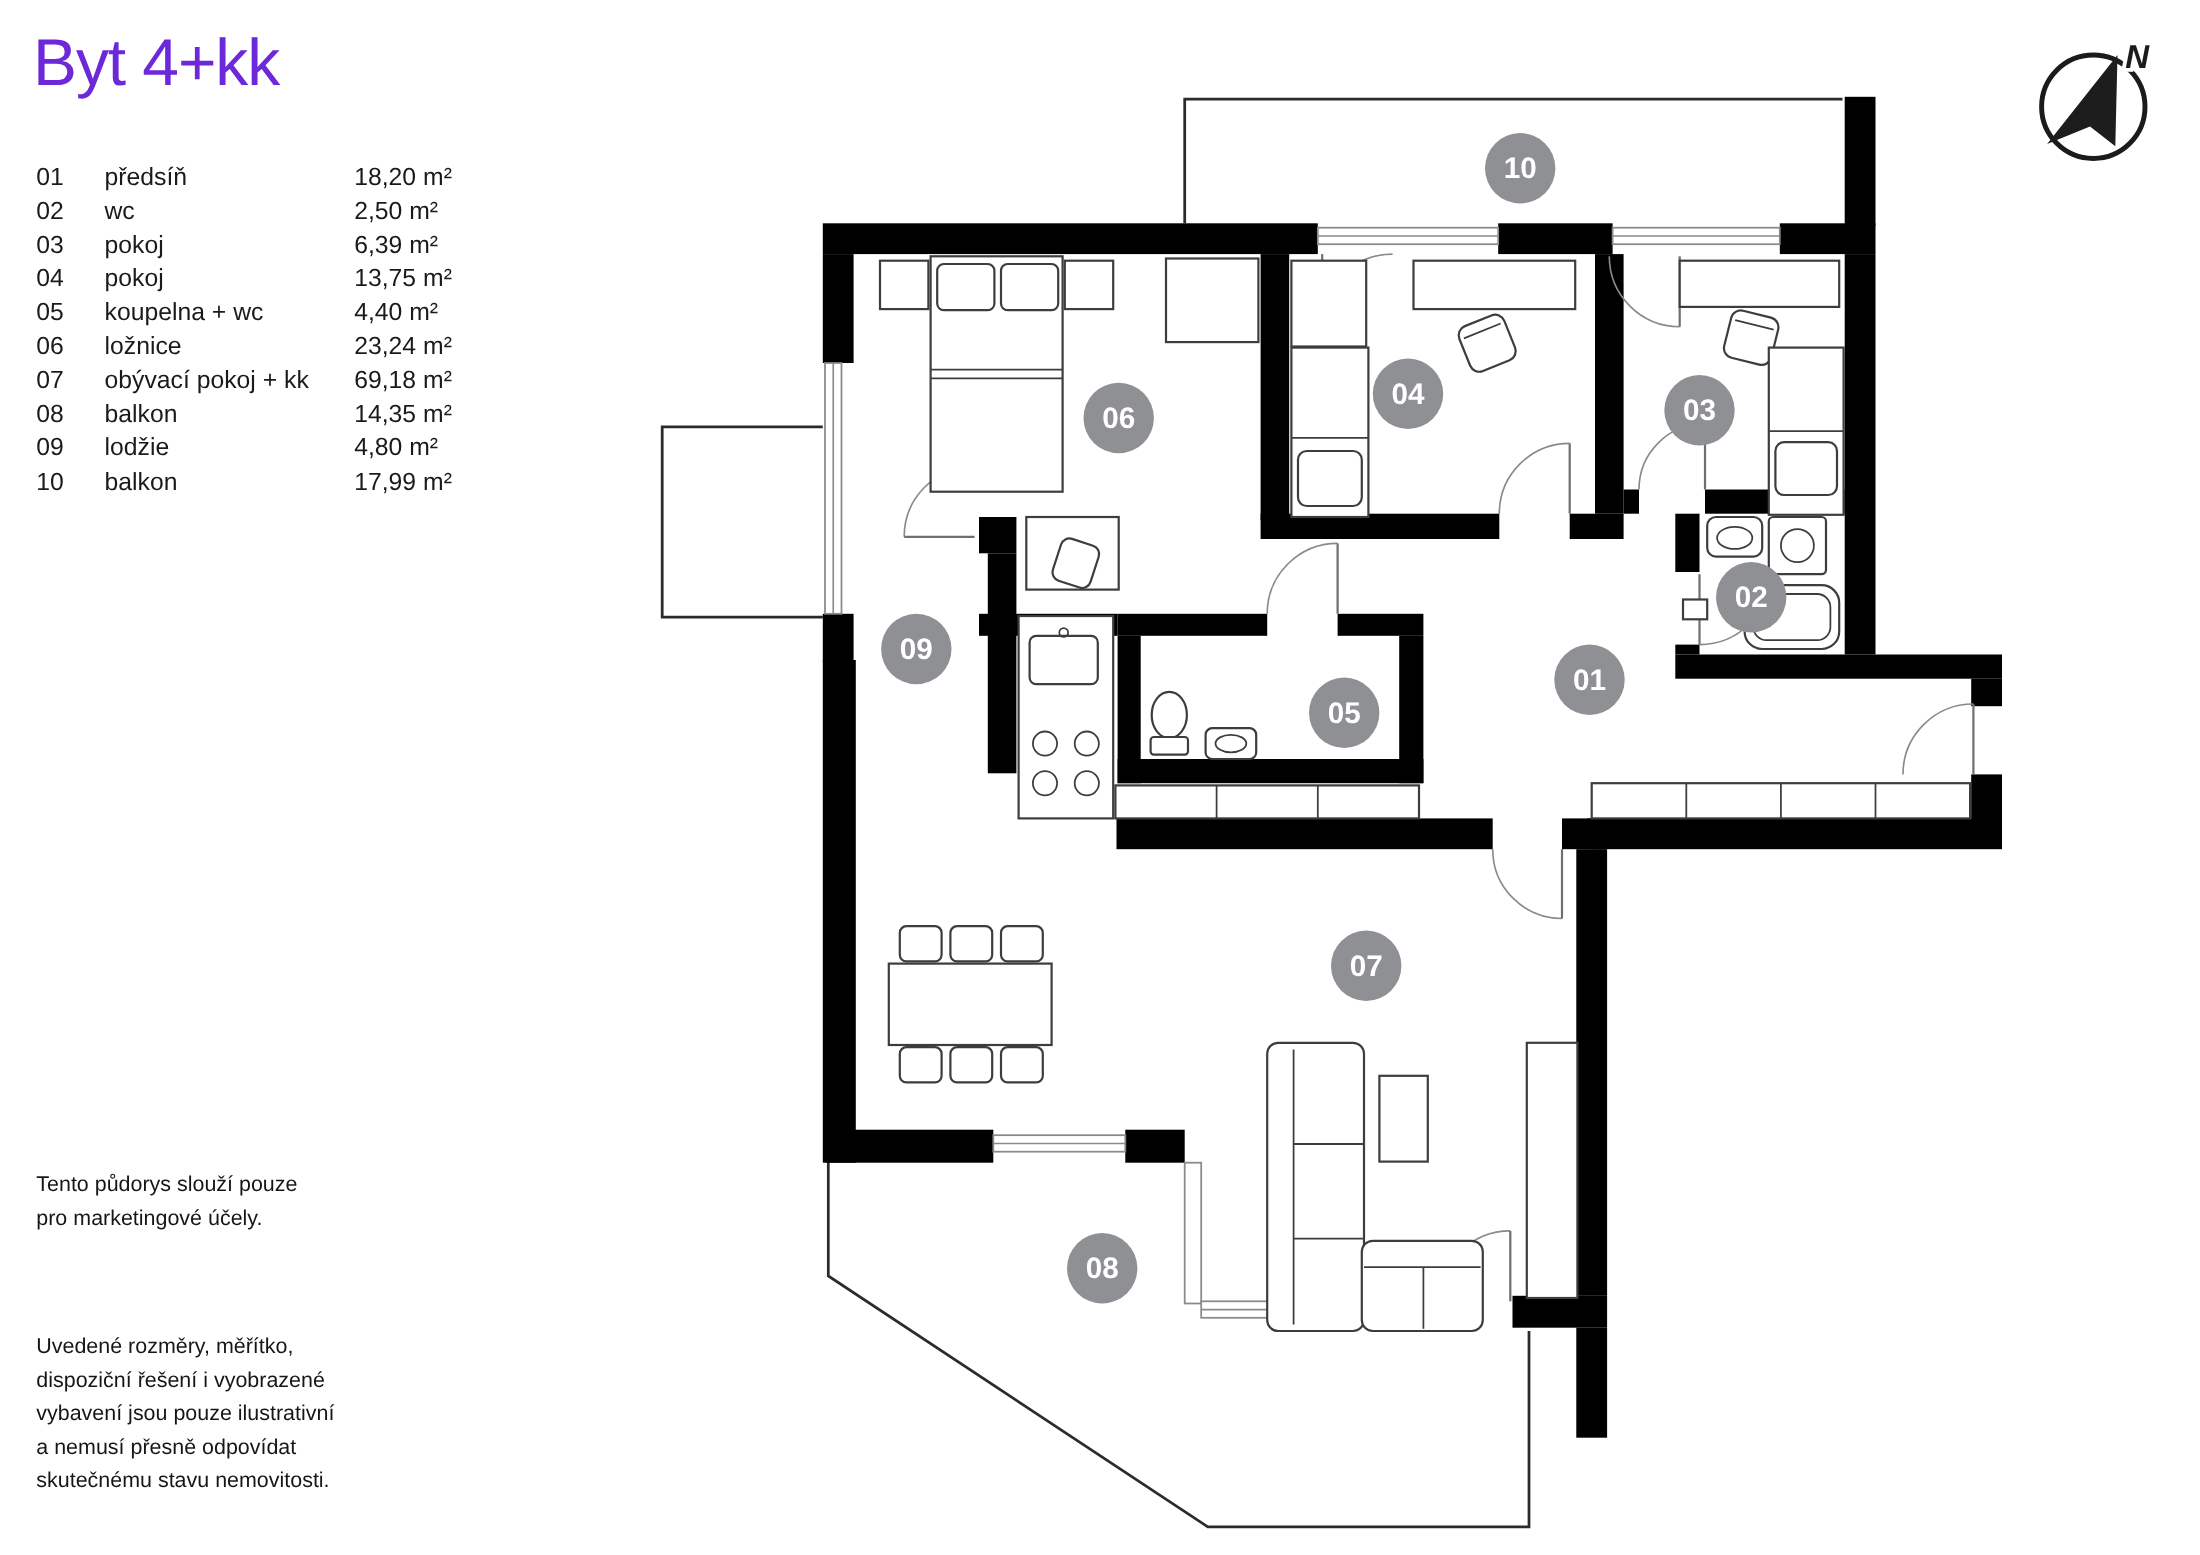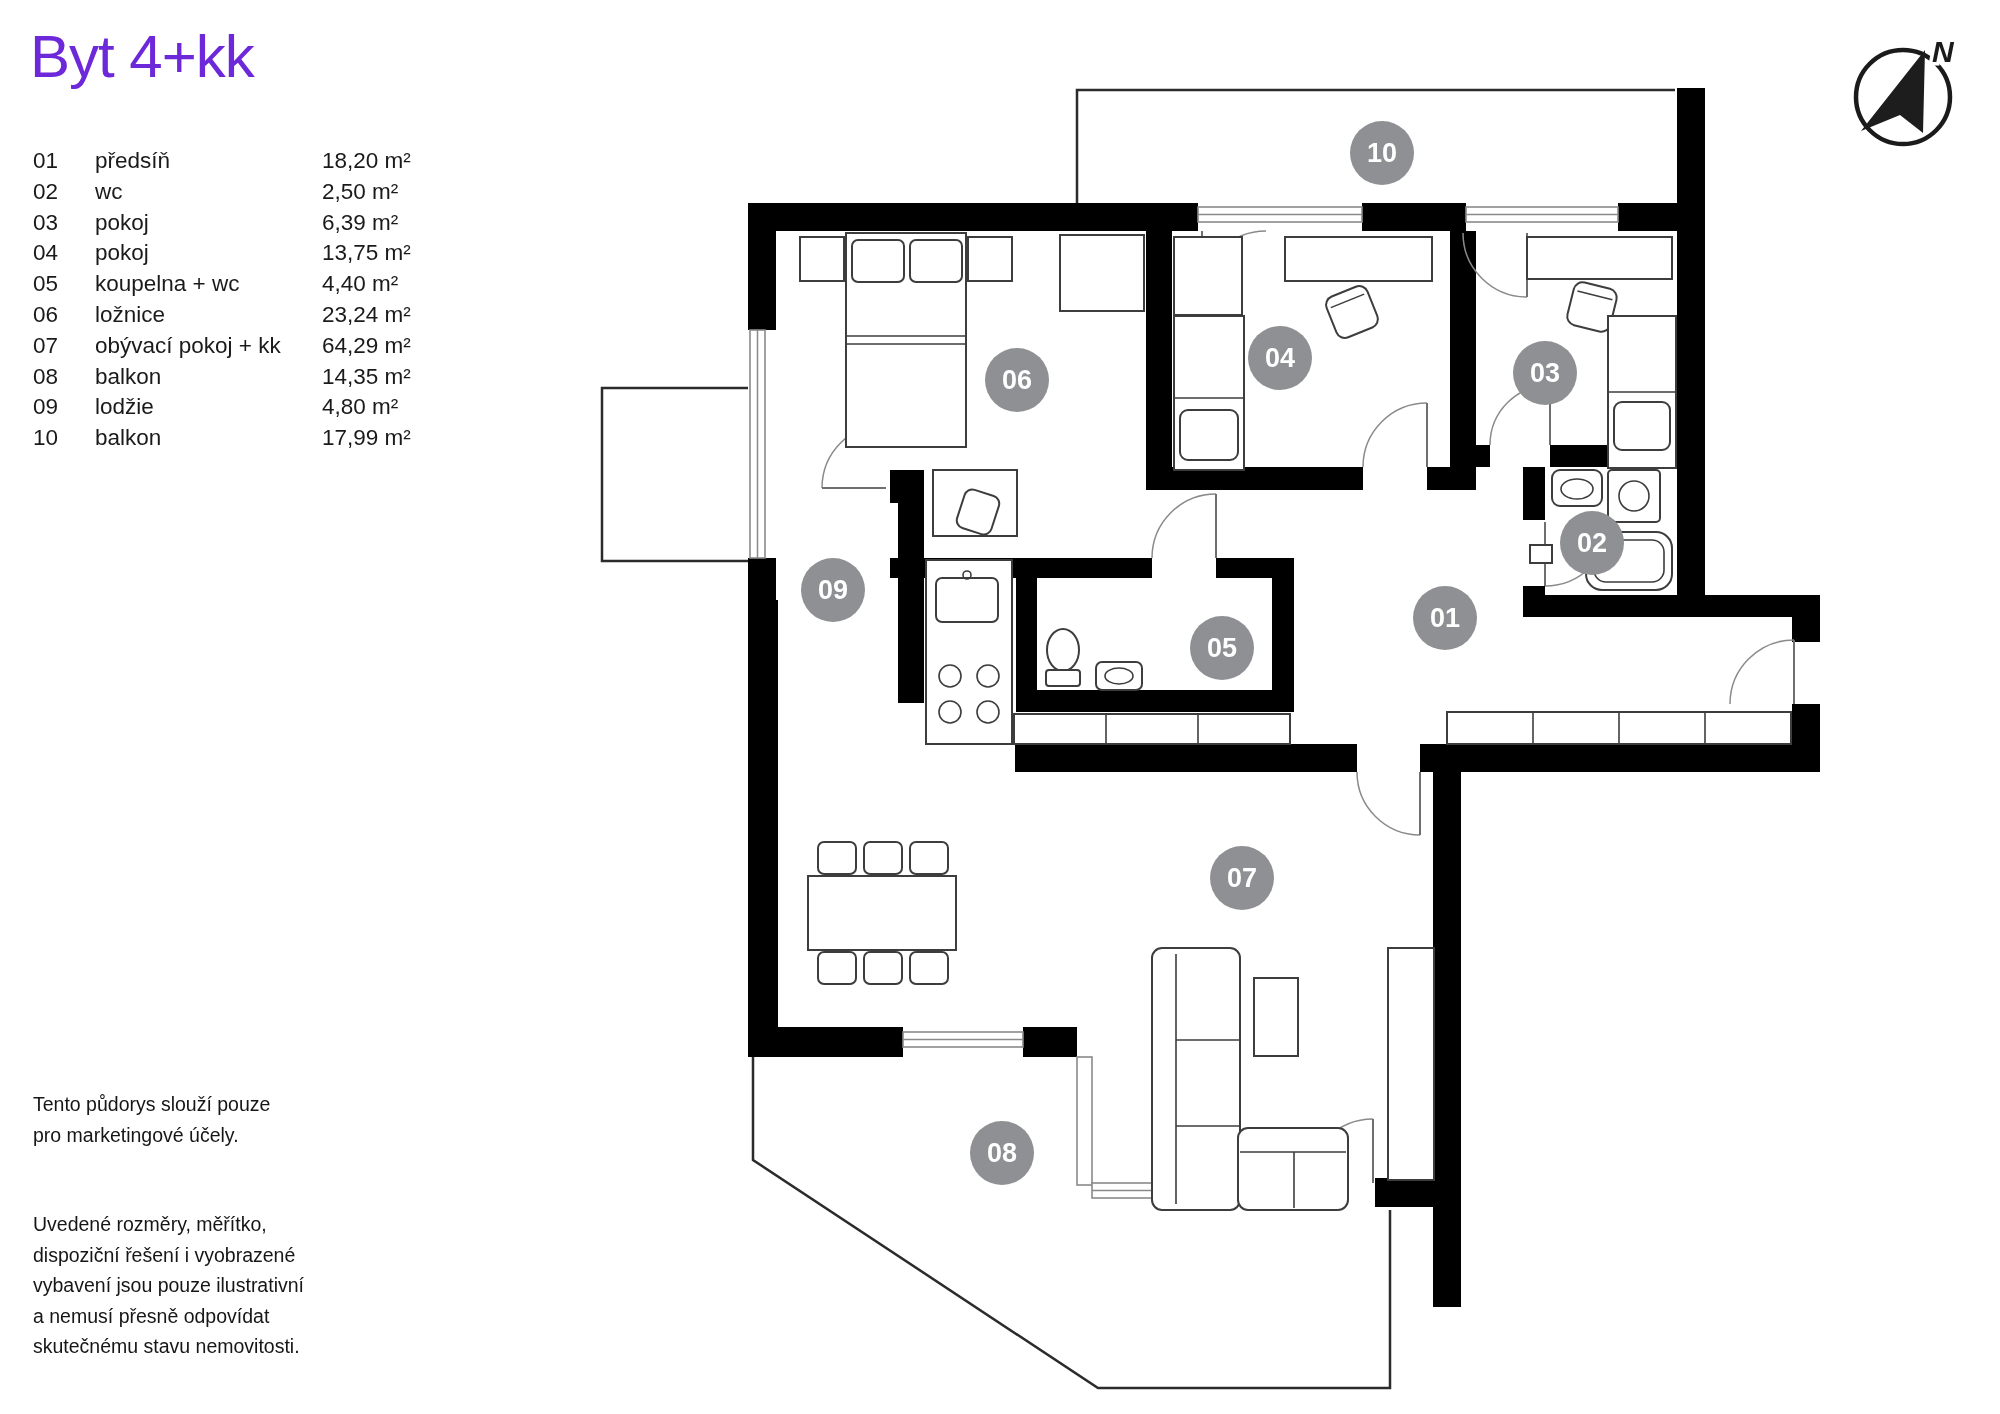--- a/index.html
+++ b/index.html
@@ -13,21 +13,21 @@
   }
   .legend{position:absolute;left:33px;top:148px;width:404px;}
   .lrow{display:flex;align-items:baseline;height:30.8px;font-size:22.5px;color:#1a1a1a;}
   .lnum{width:62px;flex:0 0 62px;}
   .lname{flex:1 1 auto;}
   .larea{flex:0 0 115px;text-align:left;white-space:nowrap;}
   .disclaimer{
     position:absolute;left:33px;font-size:19.5px;line-height:30.5px;color:#161616;
     white-space:pre-line;
   }
-  #disc1{top:1089px;}
+  #disc1{top:1062px;}
   #disc2{top:1209px;}
   .badge{
     position:absolute;width:64px;height:64px;border-radius:50%;
     background:#8f9093;color:#ffffff;display:flex;align-items:center;justify-content:center;
     font-size:27px;font-weight:bold;z-index:5;
   }
   svg{position:absolute;left:0;top:0;}
   .wall{fill:#000000;stroke:none;}
   .thin{fill:none;stroke:#2b2b2b;stroke-width:2.5;}
   .furn{fill:#ffffff;stroke:#3d3d3d;stroke-width:2;}
@@ -68,21 +68,21 @@
       <span class="larea">4,40 m²</span>
     </div>
   <div class="lrow">
       <span class="lnum">06</span>
       <span class="lname">ložnice</span>
       <span class="larea">23,24 m²</span>
     </div>
   <div class="lrow">
       <span class="lnum">07</span>
       <span class="lname">obývací pokoj + kk</span>
-      <span class="larea">64,29 m²</span>
+      <span class="larea">69,18 m²</span>
     </div>
   <div class="lrow">
       <span class="lnum">08</span>
       <span class="lname">balkon</span>
       <span class="larea">14,35 m²</span>
     </div>
   <div class="lrow">
       <span class="lnum">09</span>
       <span class="lname">lodžie</span>
       <span class="larea">4,80 m²</span>

